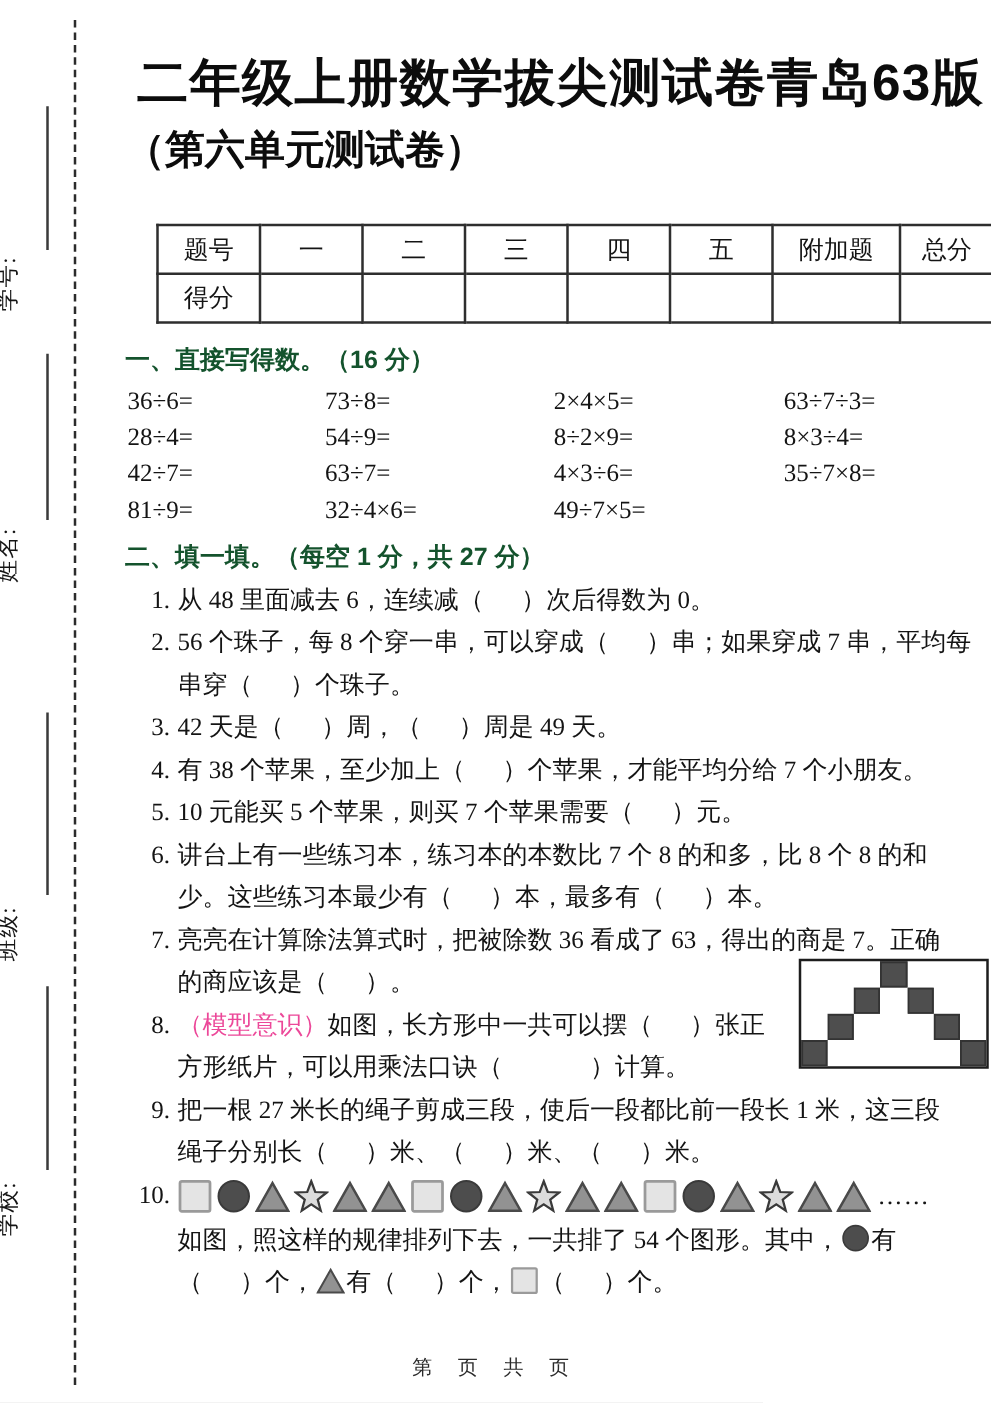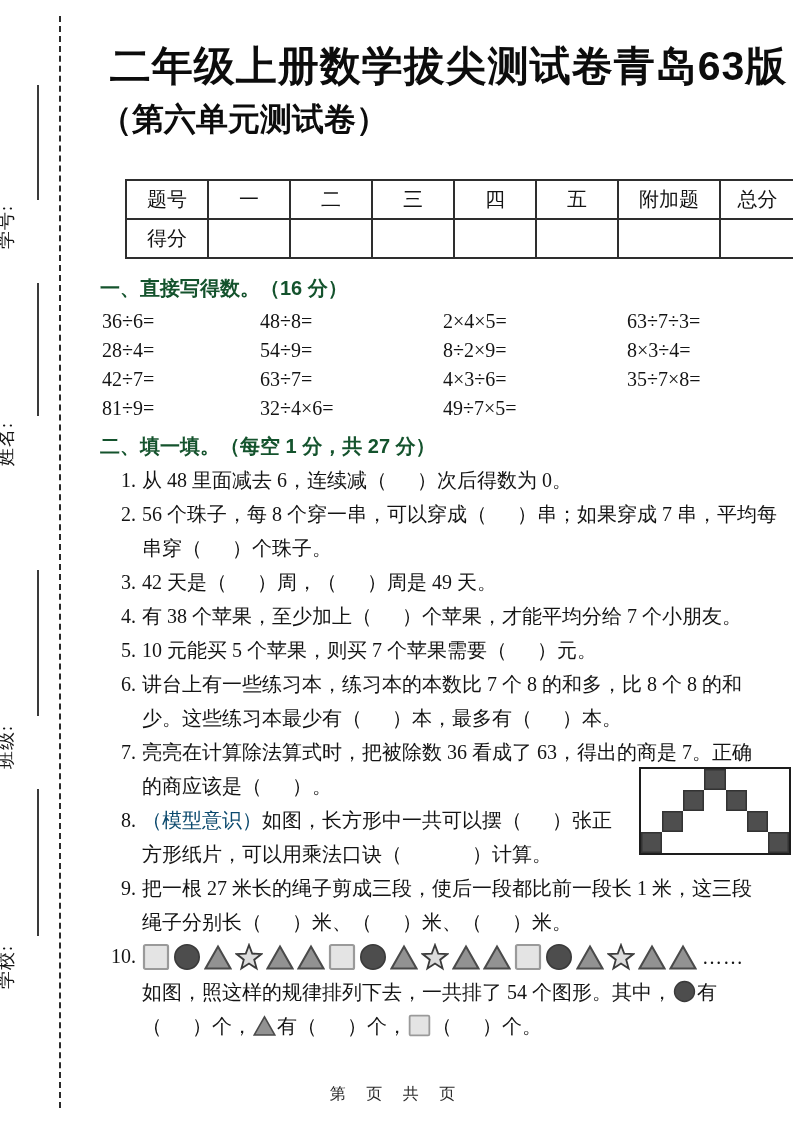--- a/index.html
+++ b/index.html
@@ -28,21 +28,21 @@
   .sec1-heading{margin-top:14px;line-height:30px;}
   .sec1-grid{display:grid;grid-template-columns:158px 183px 184px auto;margin-top:4px;
              font-size:20px;line-height:29px;white-space:pre;}
   .sec1-grid .expr{padding-left:2px;}
 
   .sec2{position:relative;margin-top:6px;}
   .sec2-heading{line-height:34px;}
   .q{position:relative;padding-left:42px;font-size:20px;line-height:34px;}
   .qnum{position:absolute;left:0;top:0;width:36px;text-align:right;line-height:34px;}
   .qline{white-space:pre-wrap;}
-  .tag-gray{color:#0c4a6e;}
+  .tag-gray{color:#ec4899;}
 
   
   .fig8{position:absolute;right:6px;top:338px;width:148px;height:84px;border:2.5px solid #1d1d1d;
         display:grid;background:#fff;}
   .fig8 .cell{width:100%;height:100%;}
 
   
   .prow{display:flex;align-items:center;height:36px;}
   .pshapes{display:flex;align-items:center;gap:3px;}
   .pshape{width:28px;height:28px;display:inline-block;}
@@ -101,21 +101,21 @@
           <td></td>
           <td></td>
         </tr>
       </tbody>
     </table>
 
     <div class="sec1-heading">一、直接写得数。（16 分）</div>
 
     <div class="sec1-grid">
       <span class="expr">36÷6=</span>
-      <span class="expr">48÷8=</span>
+      <span class="expr">73÷8=</span>
       <span class="expr">2×4×5=</span>
       <span class="expr">63÷7÷3=</span>
       <span class="expr">28÷4=</span>
       <span class="expr">54÷9=</span>
       <span class="expr">8÷2×9=</span>
       <span class="expr">8×3÷4=</span>
       <span class="expr">42÷7=</span>
       <span class="expr">63÷7=</span>
       <span class="expr">4×3÷6=</span>
       <span class="expr">35÷7×8=</span>

